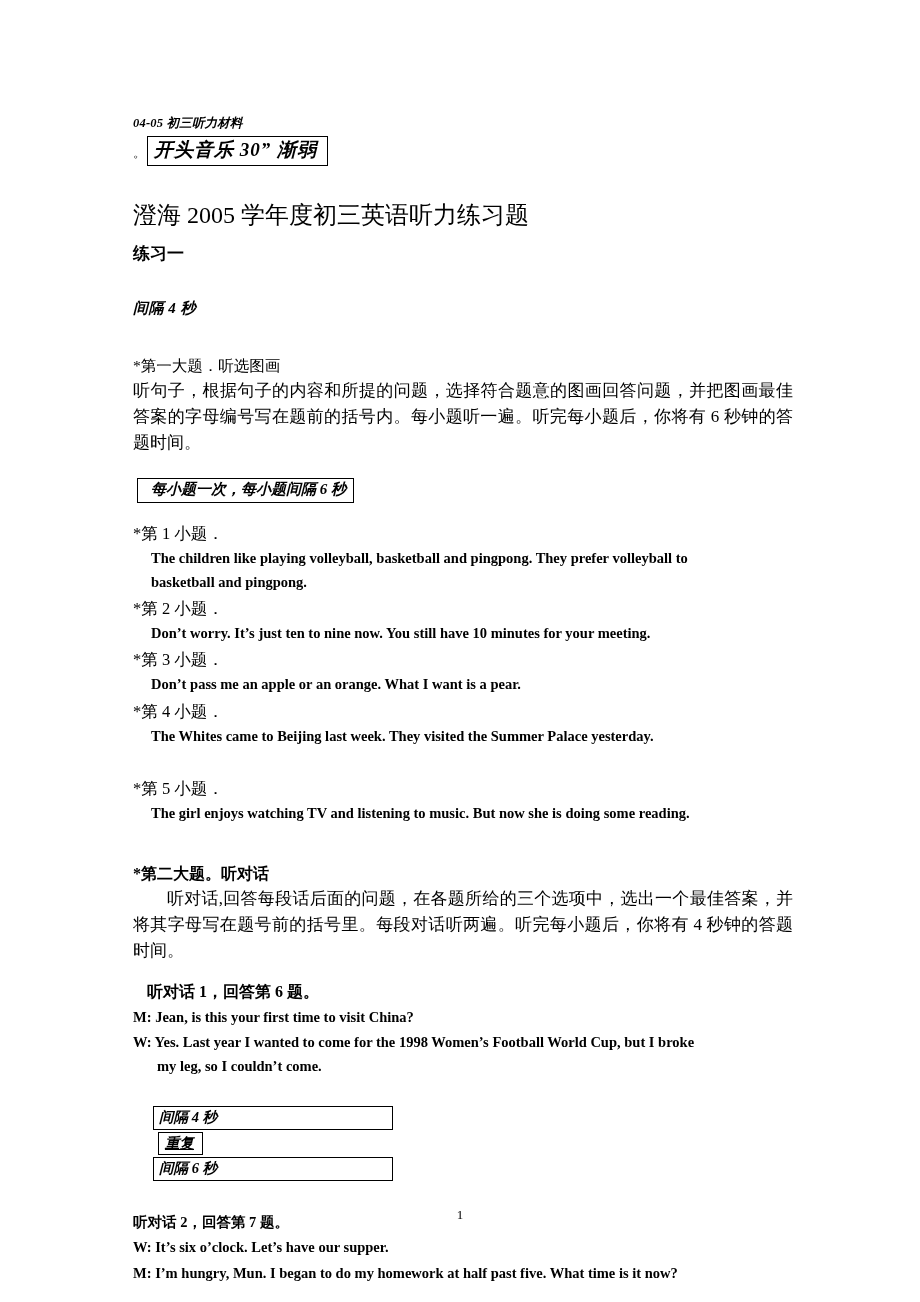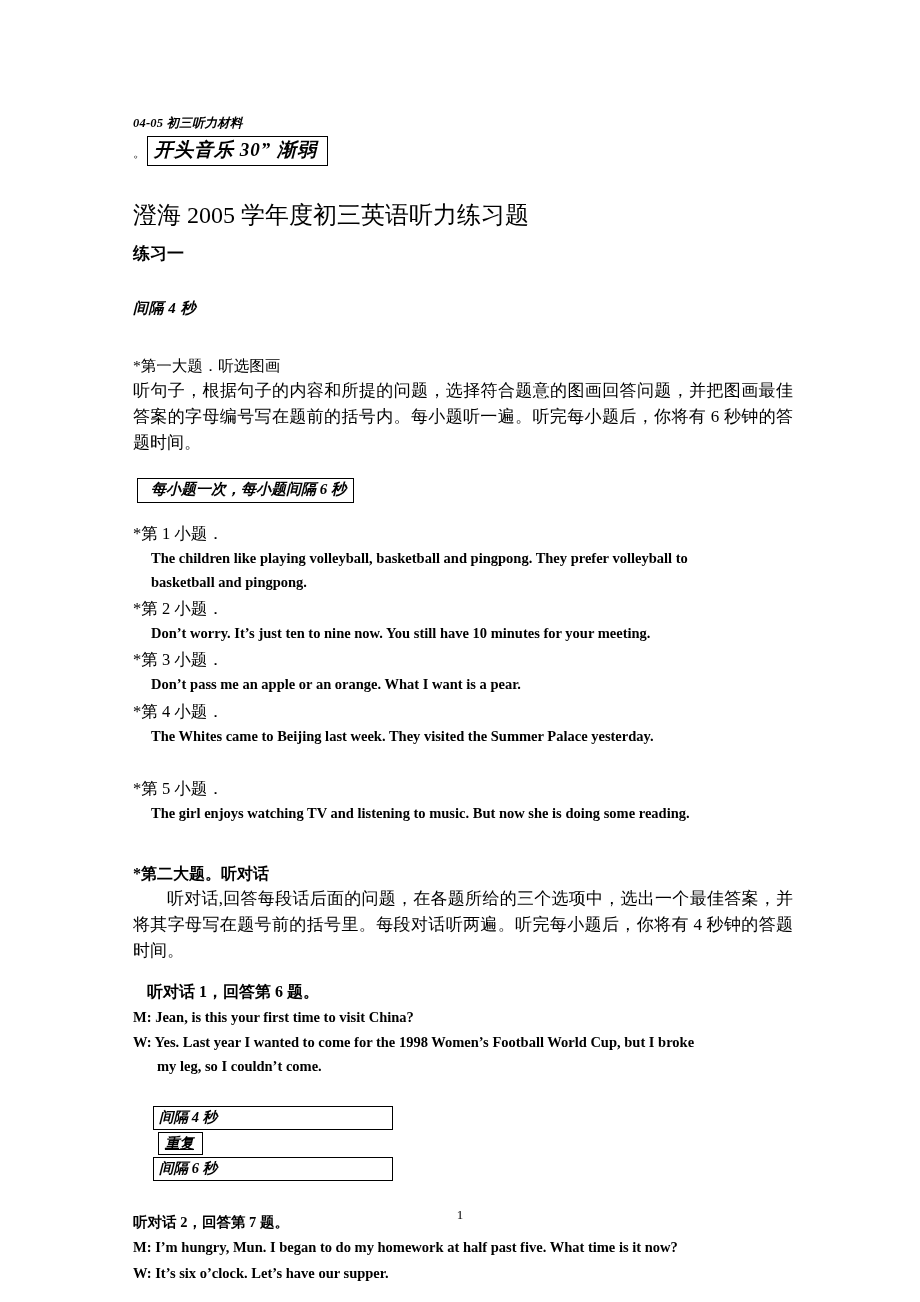--- a/index.html
+++ b/index.html
@@ -272,19 +272,19 @@
       <div class="wide-box">间隔 4 秒</div>
       <div>
         <span class="narrow-box"><span class="ul">重复</span></span>
       </div>
       <div class="wide-box">间隔 6 秒</div>
     </div>
 
     <div class="gap-lg"></div>
 
     <div class="dialog-line">听对话 2，回答第 7 题。</div>
+    <div class="dialog-line">W: It’s six o’clock. Let’s have our supper.</div>
     <div class="dialog-line">M: I’m hungry, Mun. I began to do my homework at half past five. What time is it now?</div>
-    <div class="dialog-line">W: It’s six o’clock. Let’s have our supper.</div>
 
   </div>
 
   <div class="page-number">1</div>
 </div>
 
 </body></html>

